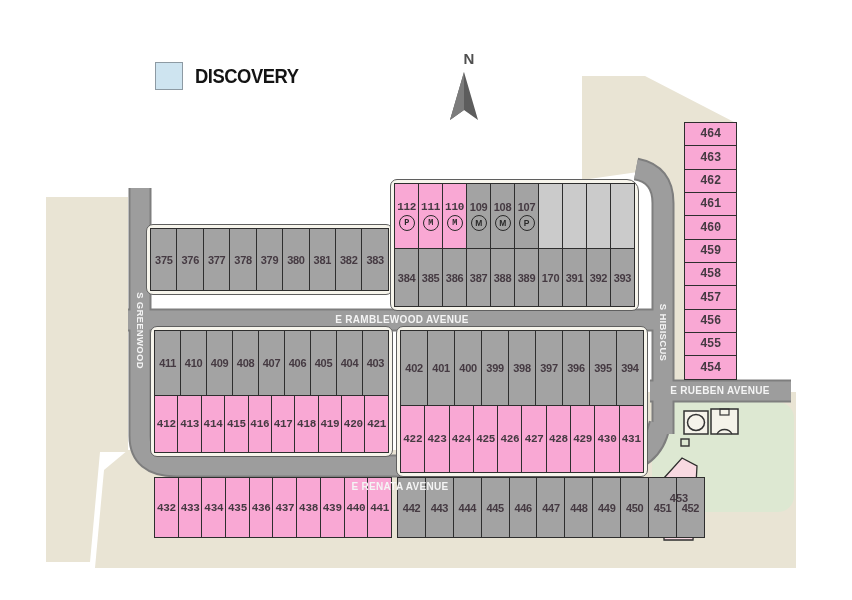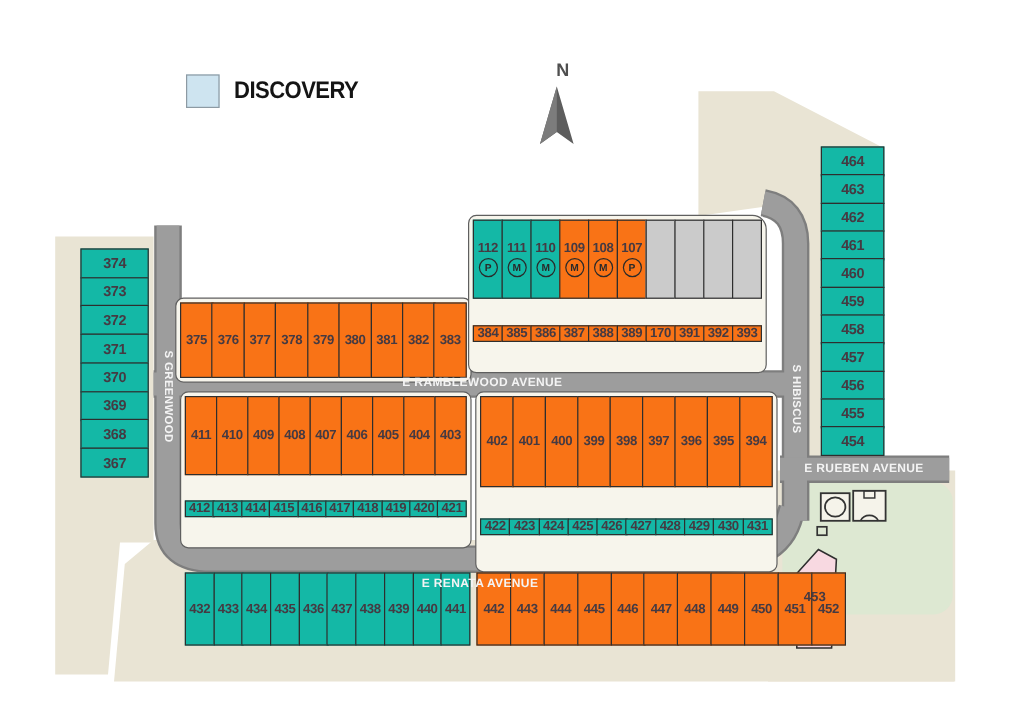--- a/index.html
+++ b/index.html
@@ -6,29 +6,29 @@
   .canvas{position:relative;width:852px;height:600px;background:#ffffff;overflow:hidden;
           font-family:"Liberation Sans",sans-serif;}
   svg{position:absolute;left:0;top:0;}
   
   .block{position:absolute;display:flex;box-sizing:border-box;}
   .block.col{flex-direction:column;}
   .pad{position:absolute;background:#f7f5ec;border:1.6px solid #5f5f5f;border-radius:7px;
        padding:3px;display:flex;flex-direction:column;box-sizing:border-box;}
   .pad .prow{display:flex;flex:1;}
   .pad .prow.model{flex:1.12;}
-  .pad .prow + .prow{margin-top:-1px;align-items:center;}
+  .pad .prow + .prow{margin-top:-1px;}
   .lot{flex:1;border:1.2px solid #2e2e2e;display:flex;flex-direction:column;
        align-items:center;justify-content:center;box-sizing:border-box;
        font-weight:700;font-size:11px;color:#453a42;letter-spacing:-0.3px;}
   .row .lot + .lot, .prow .lot + .lot{margin-left:-1.2px;}
   .col .lot + .lot{margin-top:-1.2px;}
   .col .lot{font-size:12px;}
-  .t-d{background:#14b8a6;}
-  .t-e{background:#f97316;}
+  .t-d{background:#f9a8d4;font-family:Liberation Mono, monospace;}
+  .t-e{background:#a3a3a3;}
   .t-u{background:#cbcbcb;}
   .tag{width:14px;height:14px;border:1.4px solid #2a2a2a;border-radius:50%;
        display:flex;align-items:center;justify-content:center;margin-top:2px;background:transparent;}
   .tag i{font-style:normal;font-weight:700;font-size:8.5px;color:#2a2a2a;}
   
   .street{position:absolute;color:#f4f4f4;font-weight:700;font-size:10px;
           letter-spacing:0.3px;text-align:center;white-space:nowrap;}
   .street.vert{transform:rotate(90deg);font-size:9.5px;}
   
   .legend{position:absolute;left:155px;top:62px;}
@@ -100,56 +100,22 @@
     <div class="legend-row">
       <span class="swatch sw-d"></span>
       <span class="legend-label">DISCOVERY</span>
     </div>
   </div>
 
   <div class="compass">
     <span class="n">N</span>
   </div>
 
-  <div class="block col" style="left:67px;top:207px;width:57px;height:191px;">
-
-      <div class="lot t-d">
-        <span>374</span>
-      </div>
-
-      <div class="lot t-d">
-        <span>373</span>
-      </div>
-
-      <div class="lot t-d">
-        <span>372</span>
-      </div>
-
-      <div class="lot t-d">
-        <span>371</span>
-      </div>
-
-      <div class="lot t-d">
-        <span>370</span>
-      </div>
-
-      <div class="lot t-d">
-        <span>369</span>
-      </div>
-
-      <div class="lot t-d">
-        <span>368</span>
-      </div>
-
-      <div class="lot t-d">
-        <span>367</span>
-      </div>
-    </div>
-
-  <div class="pad" style="left:146px;top:248px;width:247px;height:71px;">
+
+  <div class="pad" style="left:146px;top:224px;width:247px;height:71px;">
     <div class="prow">
 
         <div class="lot t-e">
           <span>375</span>
         </div>
 
         <div class="lot t-e">
           <span>376</span>
         </div>
 

